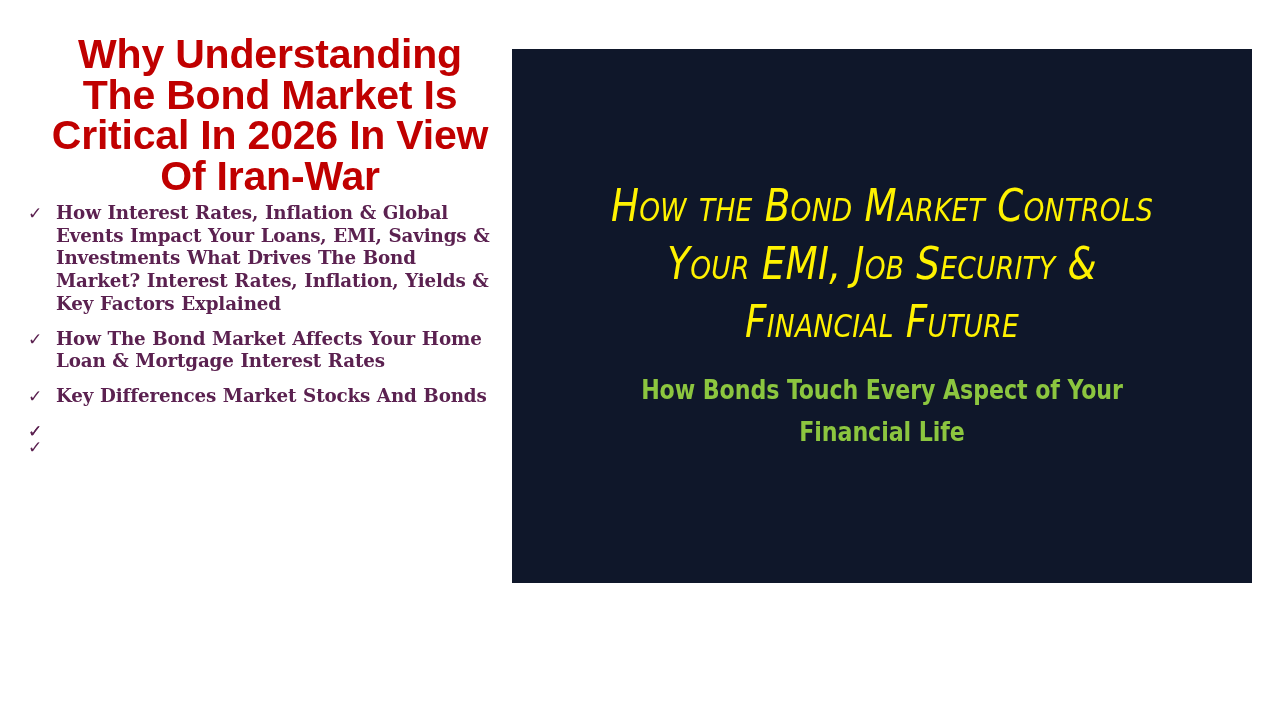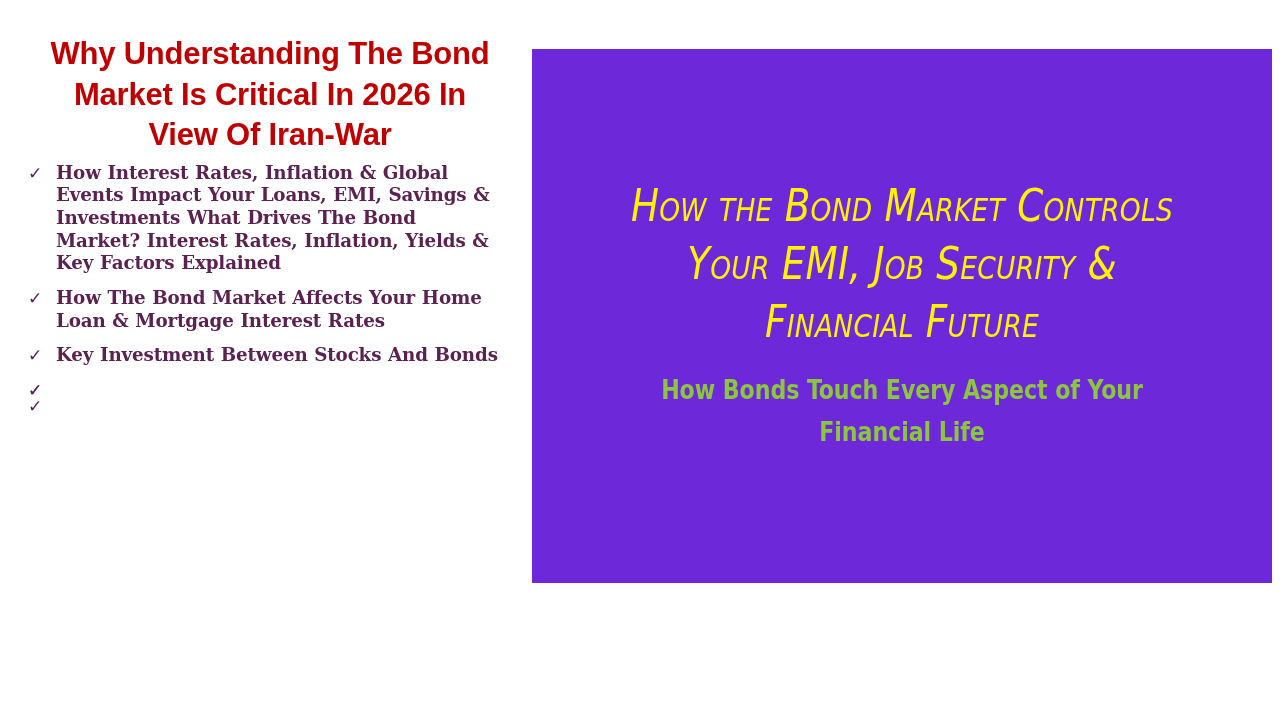--- a/index.html
+++ b/index.html
@@ -26,21 +26,21 @@
     position: absolute;
     left: 14px;
     top: 34px;
     width: 486px;
   }
 
   #slide-title {
     color: #C00000;
     font-family: "Liberation Sans", sans-serif;
     font-weight: bold;
-    font-size: 31px;
+    font-size: 41px;
     line-height: 40.5px;
     text-align: center;
     letter-spacing: -0.2px;
     margin: 0 0 6px 0;
     padding: 0 4px 0 30px;
   }
 
   #bullet-list {
     list-style: none;
     margin: 0;
@@ -73,25 +73,25 @@
     font-family: "DejaVu Sans", sans-serif;
     font-weight: normal;
     font-size: 17px;
     line-height: 22.7px;
     text-align: left;
   }
 
   
   #right-panel {
     position: absolute;
-    left: 532px;
+    left: 512px;
     top: 49px;
     width: 740px;
     height: 534px;
-    background: #6d28d9;
+    background: #0f172a;
     overflow: hidden;
   }
 
   #panel-inner {
     position: absolute;
     left: 50px;
     right: 50px;
     top: 128px;
   }
 
@@ -140,21 +140,21 @@
         <span class="bullet-text">How Interest Rates, Inflation &amp; Global Events Impact Your Loans, EMI, Savings &amp; Investments What Drives The Bond Market? Interest Rates, Inflation, Yields &amp; Key Factors Explained</span>
       </li>
 
       <li class="bullet-item">
         <span class="bullet-check">✓</span>
         <span class="bullet-text">How The Bond Market Affects Your Home Loan &amp; Mortgage Interest Rates</span>
       </li>
 
       <li class="bullet-item">
         <span class="bullet-check">✓</span>
-        <span class="bullet-text">Key Investment Between Stocks And Bonds</span>
+        <span class="bullet-text">Key Differences Market Stocks And Bonds</span>
       </li>
 
       <li class="bullet-item">
         <span class="bullet-check">✓</span>
       </li>
 
       <li class="bullet-item">
         <span class="bullet-check">✓</span>
       </li>
 

